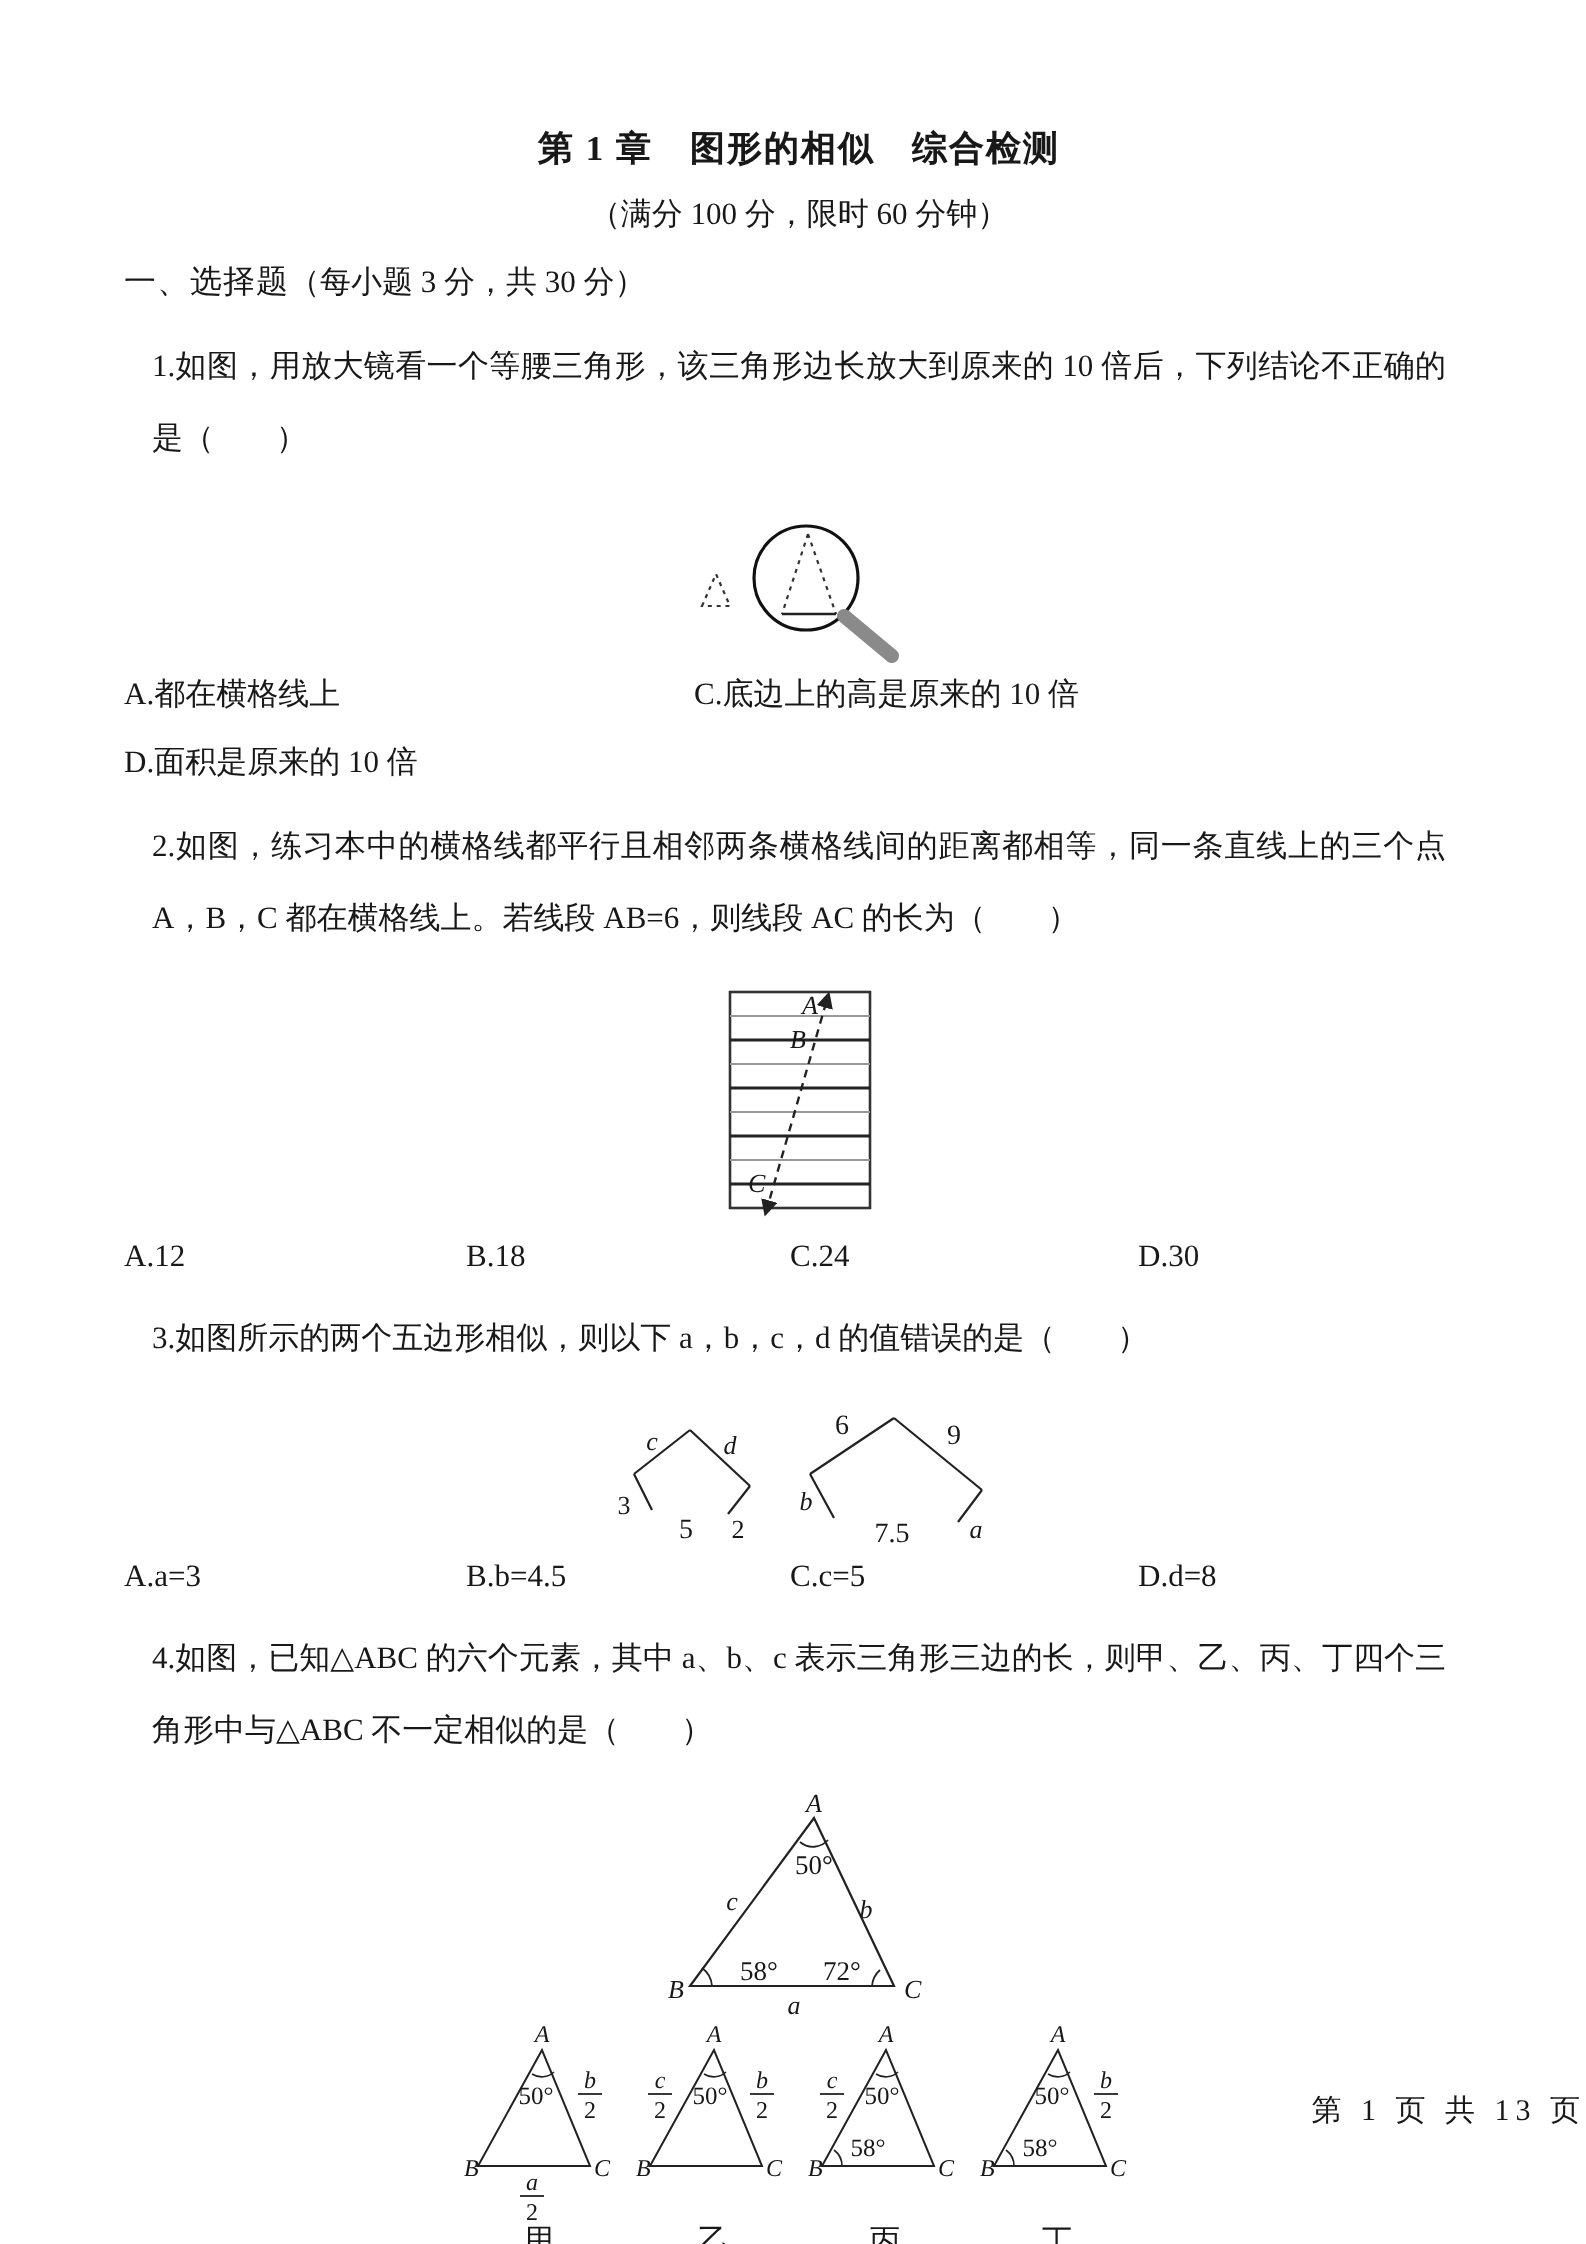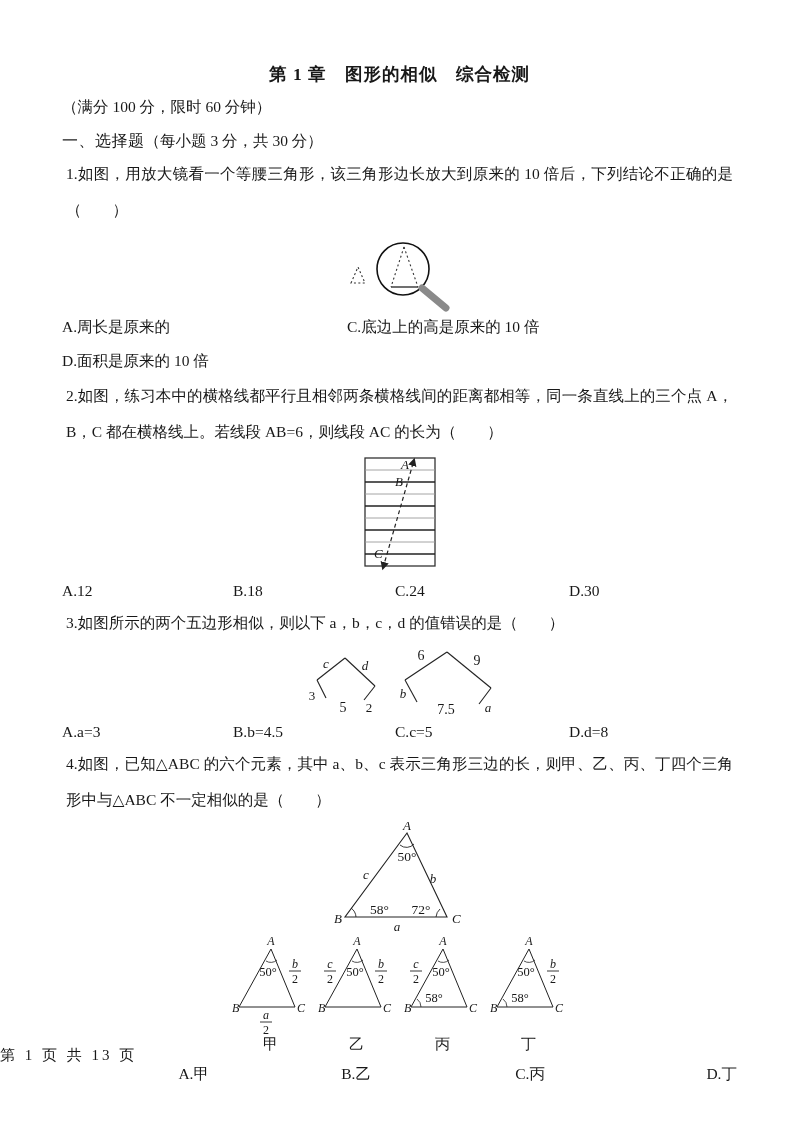--- a/index.html
+++ b/index.html
@@ -3,28 +3,28 @@
 <meta charset="utf-8">
 <style>
   html,body{margin:0;padding:0;}
   body{
     width:793px;height:1122px;position:relative;overflow:hidden;
     background:#ffffff;color:#181818;
     font-family:"Liberation Serif","DejaVu Serif",serif;
   }
   .page{padding:62px 56px 0 62px;}
   .title{text-align:center;font-size:17.5px;font-weight:bold;letter-spacing:1px;}
-  .subtitle{font-size:15.5px;margin-top:11px;}
+  .subtitle{text-align:center;font-size:15.5px;margin-top:11px;}
   .section{font-size:15.5px;margin-top:13px;}
   .section .b{font-weight:normal;font-size:16px;letter-spacing:0.5px;}
-  .qtext{font-size:15.5px;line-height:2.3;text-align:justify;margin:4px;}
+  .qtext{font-size:15.5px;line-height:2.3;text-align:justify;margin:14px;}
   .fig{display:flex;justify-content:center;align-items:flex-start;}
   .opts2{display:grid;grid-template-columns:285px 1fr;row-gap:13px;font-size:15.5px;margin:4px 0 6px 0;}
   .opts4{display:grid;grid-template-columns:147px 138px 150px 1fr;font-size:15.5px;margin:5px 0 5px 0;gap:24px;}
-  .footer{position:absolute;left:0;top:1046px;width:100%;text-align:left;font-size:15px;letter-spacing:3px;}
+  .footer{position:absolute;left:0;top:1046px;width:100%;text-align:right;font-size:15px;letter-spacing:3px;}
   svg{display:block;}
   svg text{font-family:"Liberation Serif","DejaVu Serif",serif;fill:#181818;}
   .it{font-style:italic;}
   .subfigs{display:flex;justify-content:center;gap:6px;margin-top:2px;}
   .subfig{display:flex;flex-direction:column;align-items:center;}
   .subname{font-size:15px;margin-top:0px;}
 </style>
 </head>
 <body>
 
@@ -43,21 +43,21 @@
       <svg width="150" height="82" viewBox="0 0 150 82">
         <polygon points="26,52 33,36 40,52" fill="none" stroke="#333" stroke-width="1.1" stroke-dasharray="2 2.4"></polygon>
         <circle cx="78" cy="38" r="26" fill="none" stroke="#111" stroke-width="1.6"></circle>
         <line x1="79" y1="16" x2="66" y2="56" stroke="#333" stroke-width="1.1" stroke-dasharray="2 2.6"></line>
         <line x1="79" y1="16" x2="93" y2="56" stroke="#333" stroke-width="1.1" stroke-dasharray="2 2.6"></line>
         <line x1="66" y1="56" x2="93" y2="56" stroke="#222" stroke-width="1.3"></line>
         <line x1="97" y1="57" x2="121" y2="77" stroke="#8a8a8a" stroke-width="7" stroke-linecap="round"></line>
       </svg>
     </div>
     <div class="opts2">
-      <div>A.周长是原来的</div>
+      <div>A.都在横格线上</div>
       <div>C.底边上的高是原来的 10 倍</div>
       <div>D.面积是原来的 10 倍</div>
     </div>
   </div>
 
   <div>
     <p class="qtext">2.如图，练习本中的横格线都平行且相邻两条横格线间的距离都相等，同一条直线上的三个点 A，B，C 都在横格线上。若线段 AB=6，则线段 AC 的长为（　　）</p>
     <div class="fig" style="margin-top:3px;">
       <svg width="94" height="120" viewBox="0 0 94 120">
         <defs>

